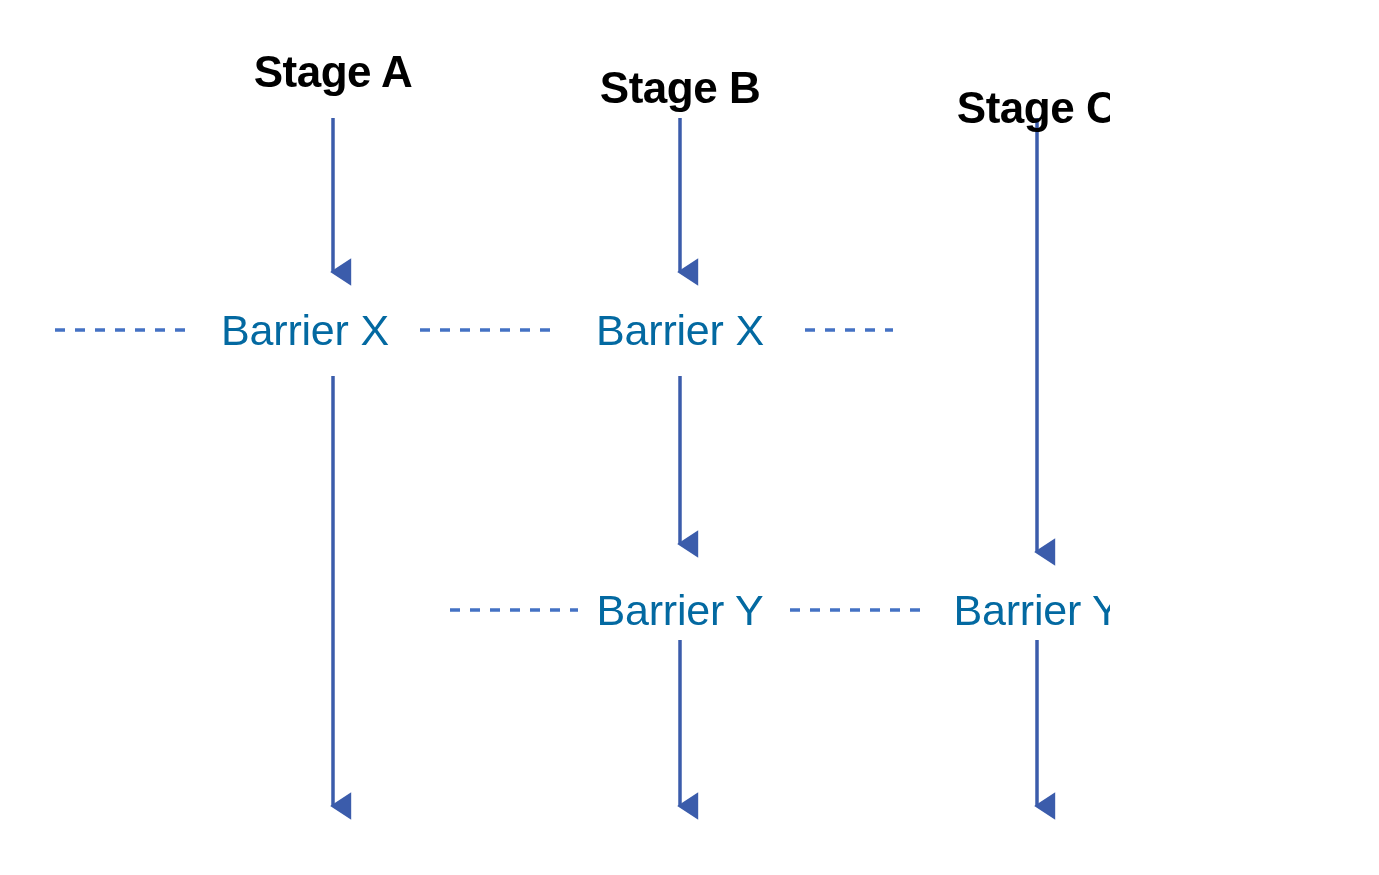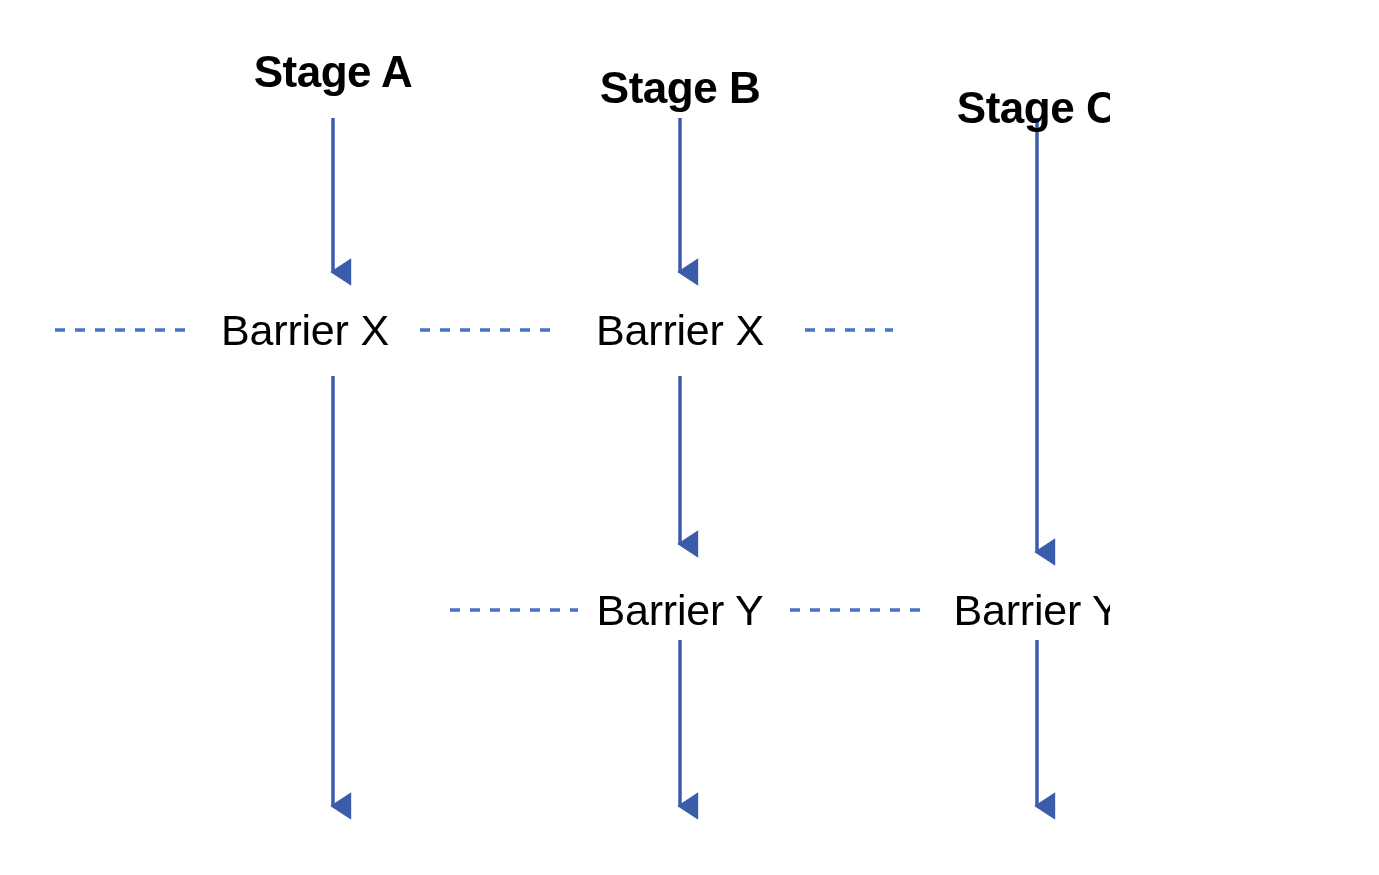--- a/index.html
+++ b/index.html
@@ -30,21 +30,21 @@
     color: #000000;
     white-space: nowrap;
     transform: translate(-50%, -50%);
     letter-spacing: -0.5px;
   }
   .barrier-label {
     position: absolute;
     font-family: "Liberation Sans", sans-serif;
     font-weight: 400;
     font-size: 43px;
-    color: #000000;
+    color: #0369a1;
     white-space: nowrap;
     transform: translate(-50%, -50%);
     letter-spacing: -0.2px;
     background: #ffffff;
     padding: 0 10px;
   }
 </style>
 </head>
 <body>
 

